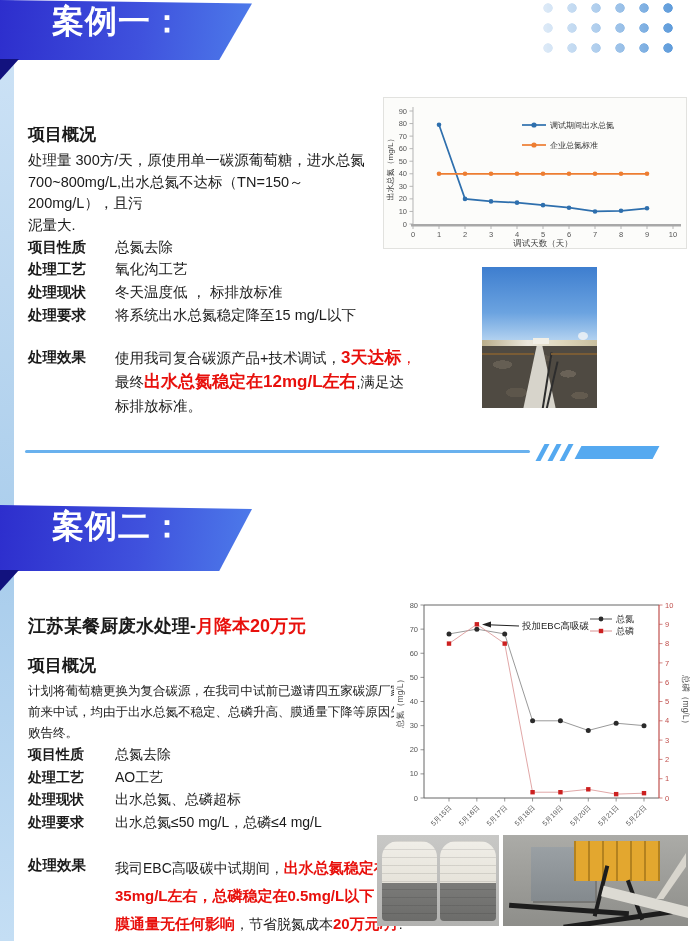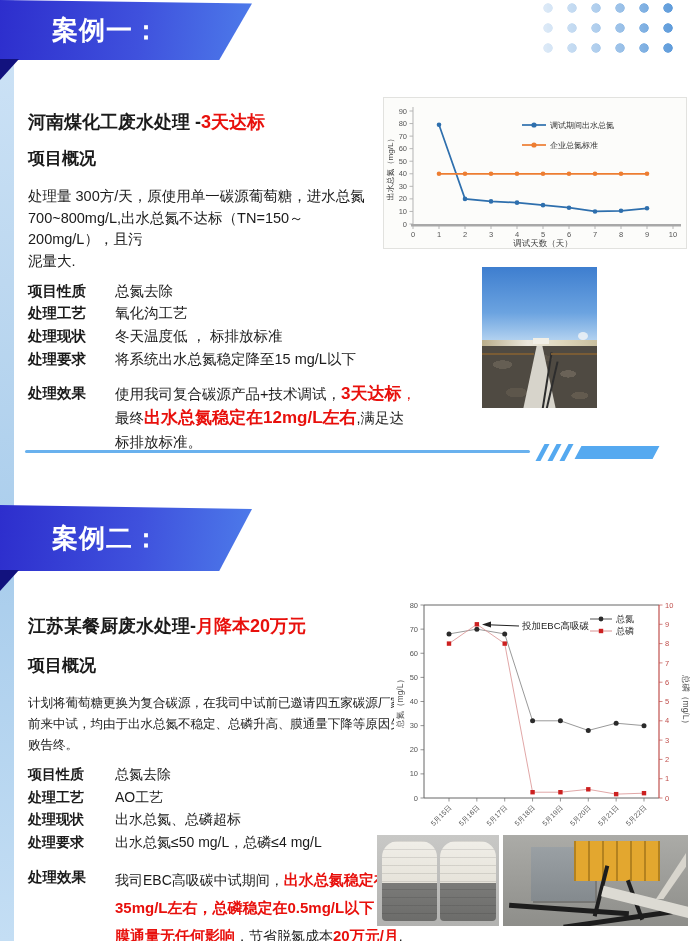--- a/index.html
+++ b/index.html
@@ -7,22 +7,22 @@
        font-family:"Liberation Sans","DejaVu Sans",sans-serif;color:#1b1b1b}
   .abs{position:absolute}
 
   
   #leftbar{left:0;top:0;width:14px;height:941px;
     background:linear-gradient(180deg,#cfe4f7 0%,#bdd8f0 30%,#a9cdec 60%,#c4def4 100%)}
 
   
   .banner{background:linear-gradient(96deg,#2d2ecd 0%,#3f51dd 55%,#4d7bea 100%);
     clip-path:polygon(0 0,100% 6%,87% 100%,0 100%);
-    color:#fff;font-weight:bold;font-size:26px;letter-spacing:1px;
-    display:flex;align-items:center;padding-left:52px;box-sizing:border-box}
+    color:#fff;font-weight:bold;font-size:32px;letter-spacing:1px;
+    display:flex;padding-left:52px;box-sizing:border-box}
   #banner1{left:0;top:0;width:252px;height:60px}
   #banner2{left:0;top:505px;width:252px;height:66px}
   .fold{width:19px;height:21px;background:#12127e;clip-path:polygon(0 0,100% 0,0 100%)}
   #fold1{left:0;top:59px}
   #fold2{left:0;top:570px}
 
   
   #dots{left:542px;top:2px;width:142px;height:58px;
     background-image:radial-gradient(circle at 6px 6px,#4a8fd6 4.4px,transparent 5px);
     background-size:24px 20px;
@@ -32,29 +32,29 @@
   
   .sec{left:28px;width:356px}
   #sec1{top:110px}
   #sec2{top:614px}
   .case-title{font-size:18px;font-weight:bold;margin:0;white-space:nowrap}
   .red{color:#e8100c}
   .big1{font-size:17px;font-weight:bold}
   .big2{font-size:15px;font-weight:bold}
   .ov-label{font-weight:bold;font-size:17px;margin-top:13px}
   #sec2 .ov-label{margin-top:16px}
-  .ov-par{margin-top:16px}
+  .ov-par{margin-top:4px}
   .ov-par p{margin:0;font-size:14.5px;line-height:21.5px}
   #sec2 .ov-par p{font-size:12.6px;line-height:21px;letter-spacing:-.1px;white-space:nowrap}
-  .rows{margin-top:8px}
+  .rows{}
   .rowline{display:flex;font-size:14.5px;height:22.6px;align-items:center}
   #sec2 .rowline{font-size:14px}
   .rlabel{font-weight:bold;width:87px;flex-shrink:0}
   .rvalue{flex:1;white-space:nowrap}
-  .effect{display:flex;margin-top:12px}
+  .effect{display:flex;margin-top:20px}
   .effect .rlabel{font-size:14.5px;padding-top:2px}
   .elines{flex:1}
   .eline{font-size:14.5px;line-height:24px;white-space:nowrap}
   #sec2 .eline{font-size:14px;line-height:28px}
 
   
   #chart1{left:383px;top:97px;width:302px;height:150px;border:1px solid #e2e2df;background:#fcfcfa}
   #chart2{left:394px;top:598px;width:298px;height:252px;background:#fff}
 
   
@@ -115,21 +115,20 @@
 
 <div id="leftbar" class="abs"></div>
 
 <div id="banner1" class="abs banner">
   <span>案例一：</span>
 </div>
 <div id="fold1" class="abs fold"></div>
 <div id="dots" class="abs"></div>
 
 <div id="sec1" class="abs sec">
-  <h2 class="case-title"><span>河南煤化工废水处理 -</span><span class="red">3天达标</span></h2>
   <div class="ov-label">项目概况</div>
   <div class="ov-par">
       <p>处理量 300方/天，原使用单一碳源葡萄糖，进水总氮</p>
       <p>700~800mg/L,出水总氮不达标（TN=150～200mg/L），且污</p>
       <p>泥量大.</p>
     </div>
   <div class="rows">
       <div class="rowline">
         <span class="rlabel">项目性质</span>
         <span class="rvalue">总氮去除</span>

